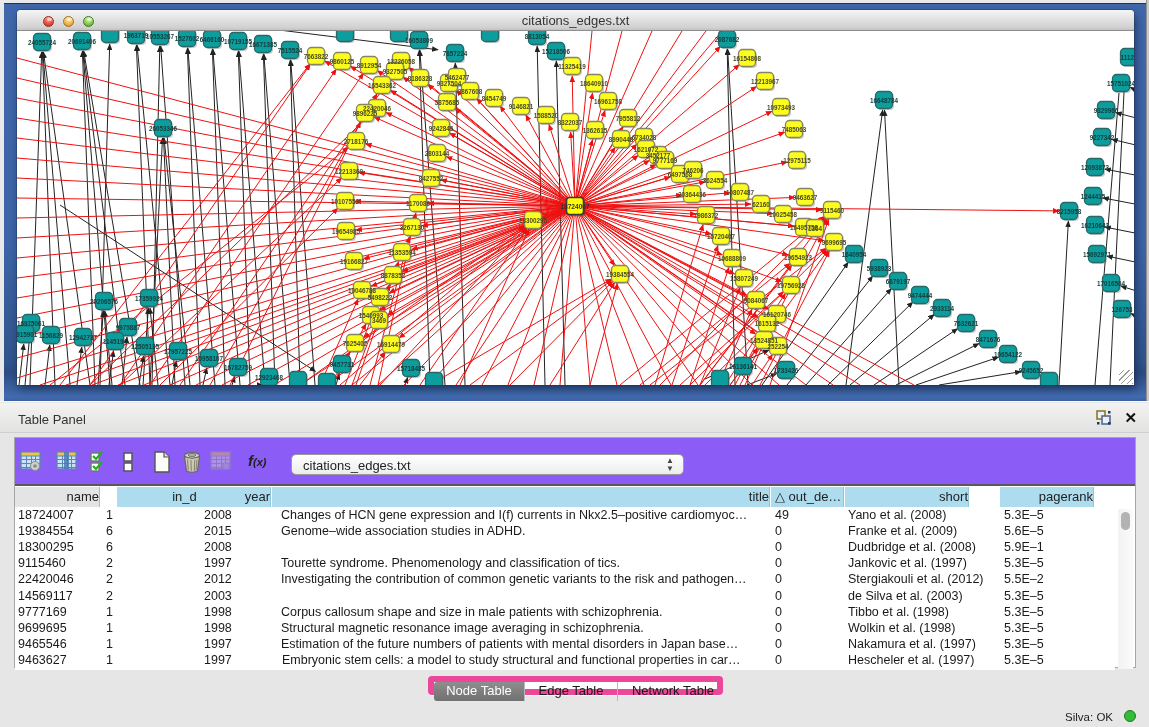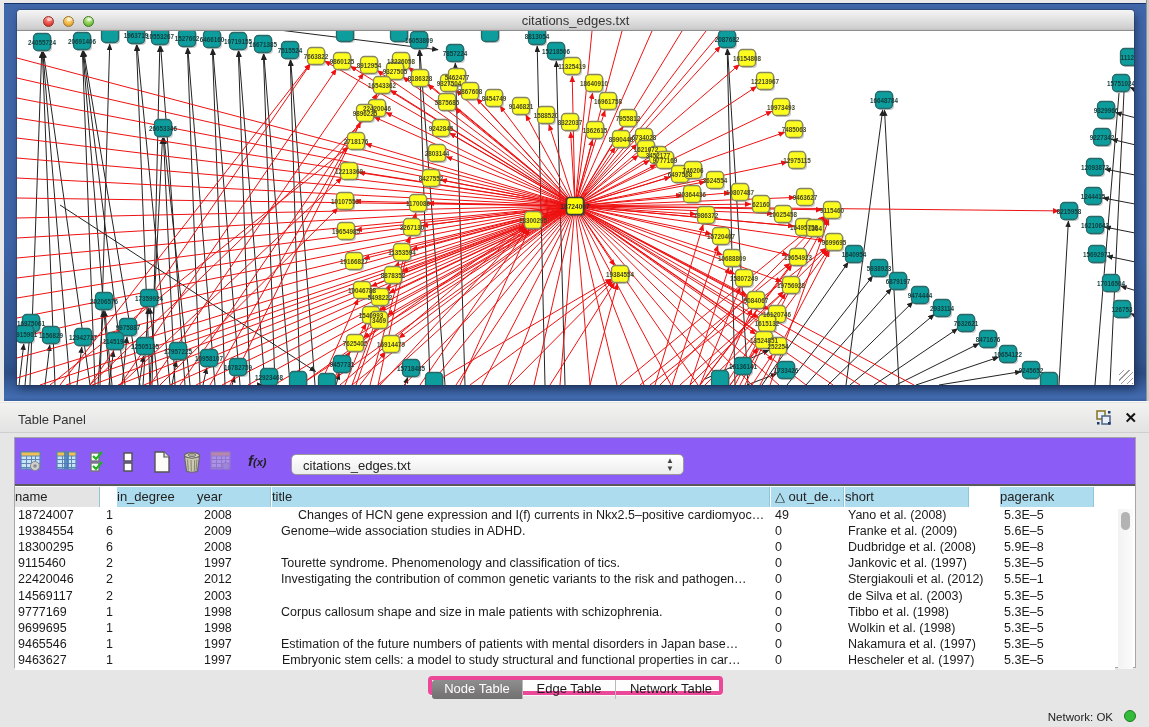--- a/index.html
+++ b/index.html
@@ -22,28 +22,28 @@
 #panel{position:absolute;left:0;top:401px;width:1149px;height:326px;background:#e6e6e6;border-top:1px solid #fbfaf5}
 #phead{position:absolute;left:0;top:1px;width:1149px;height:30px;background:linear-gradient(180deg,#f2f2f1,#e3e3e3);border-bottom:1px solid #cfcfcf;color:#333;font-size:13px}
 #phead .lbl{position:absolute;left:18px;top:9px}
 #inner{position:absolute;left:14px;top:35px;width:1122px;height:231px;background:#fff;border:1px solid #a6a6a6}
 #toolbar{position:absolute;left:0;top:0;width:1120px;height:46px;background:#8b5cf6}
 #tsep{position:absolute;left:0;top:46px;width:1120px;height:2px;background:#5a5a5a}
 #combo{position:absolute;left:276px;top:16px;width:393px;height:21px;border:1px solid #9a9a9a;border-radius:5px;background:linear-gradient(180deg,#ffffff,#ededed);font-size:13px;color:#222}
 #combo .cv{position:absolute;left:11px;top:3px}
 #combo .ar{position:absolute;right:9px;top:2px;font-size:8px;color:#444;line-height:8px;text-align:center}
 #thead{position:absolute;left:0;top:49px;width:1120px;height:21px;background:#fff}
-#thead .th{position:absolute;top:0;height:20px;background:#addcee;border-right:1px solid #8fc6da;font-size:13px;color:#222;text-align:left;line-height:20px}
+#thead .th{position:absolute;top:0;height:20px;background:#addcee;border-right:1px solid #8fc6da;font-size:13px;color:#222;text-align:right;line-height:20px}
 #tbody{position:absolute;left:0;top:70px;width:1100px;height:162px;background:#fff}
 .tr{position:absolute;left:0;width:1100px;height:16px;font-size:12.5px;color:#1a1a1a}
 .tr span{position:absolute;top:0;white-space:nowrap;overflow:hidden}
 #vsb{position:absolute;left:1103px;top:71px;width:15px;height:160px;background:linear-gradient(90deg,#f2f2f2,#fbfbfb)}
 #vsb .th2{position:absolute;left:2.5px;top:3px;width:9px;height:18px;border-radius:5px;background:#b3b3b3}
 
-#tabs{position:absolute;left:428px;top:274px;width:295px;height:19px;border:4px solid #ec4899;border-radius:4px;background:rgba(253,253,253,.99);will-change:opacity;font-size:13px;color:#1a1a1a;box-shadow:0 1px 0 rgba(255,255,255,.7)}
+#tabs{position:absolute;left:428px;top:274px;width:295px;height:19px;border:6px solid #ec4899;border-radius:4px;background:rgba(253,253,253,.99);will-change:opacity;font-size:13px;color:#1a1a1a;box-shadow:0 1px 0 rgba(255,255,255,.7)}
 #tabs .seg{position:absolute;top:0;height:19px;text-align:center;line-height:18px}
 #tabs .sel{background:linear-gradient(180deg,rgba(141,141,141,.99),rgba(111,111,111,.99));color:#fff;border-radius:3px 0 0 3px}
 #tabs .d{position:absolute;top:0;width:1px;height:19px;background:#b9b9b9}
 #status{position:absolute;left:0;top:299px;width:1149px;height:27px;font-size:11.5px;color:#222}
 #status .m{position:absolute;right:36px;top:10px}
 #status .g{position:absolute;right:13px;top:9px;width:12px;height:12px;border-radius:50%;background:#35bb3a;border:1px solid #1e7a1e}
 .ic{position:absolute;top:13px}
 </style></head>
 <body>
 <div id="app">
@@ -776,59 +776,59 @@
     <div class="th" style="left:257px;width:498px">title</div>
     <div class="th" style="left:756px;width:73px;text-align:left;padding-left:4px">△ out_de…</div>
     <div class="th" style="left:830px;width:124px">short</div>
     <div class="th" style="left:985px;width:94px">pagerank</div>
   </div>
   <div id="tbody">
           <div class="tr" style="top:-0.5px">
 <span style="left:3px;width:82px">18724007</span>
 <span style="left:91px;width:88px">1</span>
 <span style="left:189px;width:65px">2008</span>
-<span style="left:283px;width:486px">Changes of HCN gene expression and I(f) currents in Nkx2.5–positive cardiomyoc…</span>
+<span style="left:266px;width:486px">Changes of HCN gene expression and I(f) currents in Nkx2.5–positive cardiomyoc…</span>
 <span style="left:760px;width:64px">49</span>
 <span style="left:833px;width:148px">Yano et al. (2008)</span>
 <span style="left:989px;width:86px">5.3E–5</span>
 </div>
 <div class="tr" style="top:15.7px">
 <span style="left:3px;width:82px">19384554</span>
 <span style="left:91px;width:88px">6</span>
-<span style="left:189px;width:65px">2009</span>
+<span style="left:189px;width:65px">2015</span>
 <span style="left:266px;width:486px">Genome–wide association studies in ADHD.</span>
 <span style="left:760px;width:64px">0</span>
 <span style="left:833px;width:148px">Franke et al. (2009)</span>
 <span style="left:989px;width:86px">5.6E–5</span>
 </div>
 <div class="tr" style="top:31.9px">
 <span style="left:3px;width:82px">18300295</span>
 <span style="left:91px;width:88px">6</span>
 <span style="left:189px;width:65px">2008</span>
 <span style="left:760px;width:64px">0</span>
 <span style="left:833px;width:148px">Dudbridge et al. (2008)</span>
-<span style="left:989px;width:86px">5.9E–8</span>
+<span style="left:989px;width:86px">5.9E–1</span>
 </div>
 <div class="tr" style="top:48.1px">
 <span style="left:3px;width:82px">9115460</span>
 <span style="left:91px;width:88px">2</span>
 <span style="left:189px;width:65px">1997</span>
 <span style="left:266px;width:486px">Tourette syndrome. Phenomenology and classification of tics.</span>
 <span style="left:760px;width:64px">0</span>
 <span style="left:833px;width:148px">Jankovic et al. (1997)</span>
 <span style="left:989px;width:86px">5.3E–5</span>
 </div>
 <div class="tr" style="top:64.3px">
 <span style="left:3px;width:82px">22420046</span>
 <span style="left:91px;width:88px">2</span>
 <span style="left:189px;width:65px">2012</span>
 <span style="left:266px;width:486px">Investigating the contribution of common genetic variants to the risk and pathogen…</span>
 <span style="left:760px;width:64px">0</span>
 <span style="left:833px;width:148px">Stergiakouli et al. (2012)</span>
-<span style="left:989px;width:86px">5.5E–1</span>
+<span style="left:989px;width:86px">5.5E–2</span>
 </div>
 <div class="tr" style="top:80.5px">
 <span style="left:3px;width:82px">14569117</span>
 <span style="left:91px;width:88px">2</span>
 <span style="left:189px;width:65px">2003</span>
 <span style="left:760px;width:64px">0</span>
 <span style="left:833px;width:148px">de Silva et al. (2003)</span>
 <span style="left:989px;width:86px">5.3E–5</span>
 </div>
 <div class="tr" style="top:96.7px">
@@ -837,20 +837,21 @@
 <span style="left:189px;width:65px">1998</span>
 <span style="left:266px;width:486px">Corpus callosum shape and size in male patients with schizophrenia.</span>
 <span style="left:760px;width:64px">0</span>
 <span style="left:833px;width:148px">Tibbo et al. (1998)</span>
 <span style="left:989px;width:86px">5.3E–5</span>
 </div>
 <div class="tr" style="top:112.9px">
 <span style="left:3px;width:82px">9699695</span>
 <span style="left:91px;width:88px">1</span>
 <span style="left:189px;width:65px">1998</span>
+<span style="left:266px;width:486px">Structural magnetic resonance image averaging in schizophrenia.</span>
 <span style="left:760px;width:64px">0</span>
 <span style="left:833px;width:148px">Wolkin et al. (1998)</span>
 <span style="left:989px;width:86px">5.3E–5</span>
 </div>
 <div class="tr" style="top:129.1px">
 <span style="left:3px;width:82px">9465546</span>
 <span style="left:91px;width:88px">1</span>
 <span style="left:189px;width:65px">1997</span>
 <span style="left:266px;width:486px">Estimation of the future numbers of patients with mental disorders in Japan base…</span>
 <span style="left:760px;width:64px">0</span>
@@ -872,16 +873,16 @@
         </div>
  </div>
  <div id="tabs">
    <div class="seg sel" style="left:0;width:90px">Node Table</div>
    <div class="seg" style="left:91px;width:92px">Edge Table</div>
    <div class="d" style="left:90px"></div>
    <div class="d" style="left:183px"></div>
    <div class="seg" style="left:184px;width:110px">Network Table</div>
  </div>
  <div id="status">
-        <span class="m">Network: OK</span>
+        <span class="m">Silva: OK</span>
         <span class="g"></span>
       </div>
 </div>
 </div>
 </body></html>

